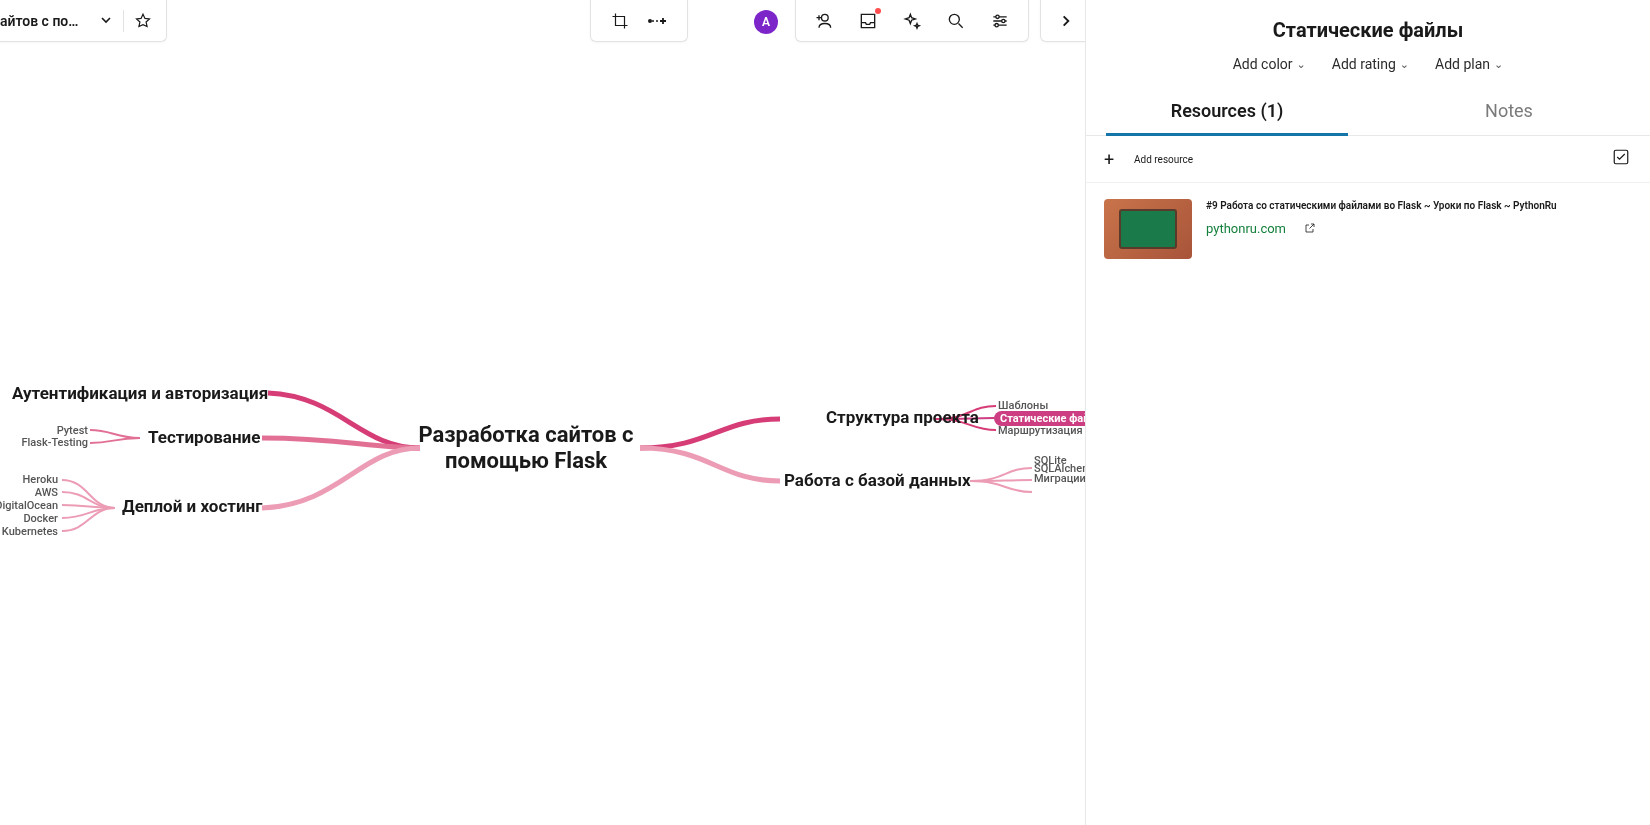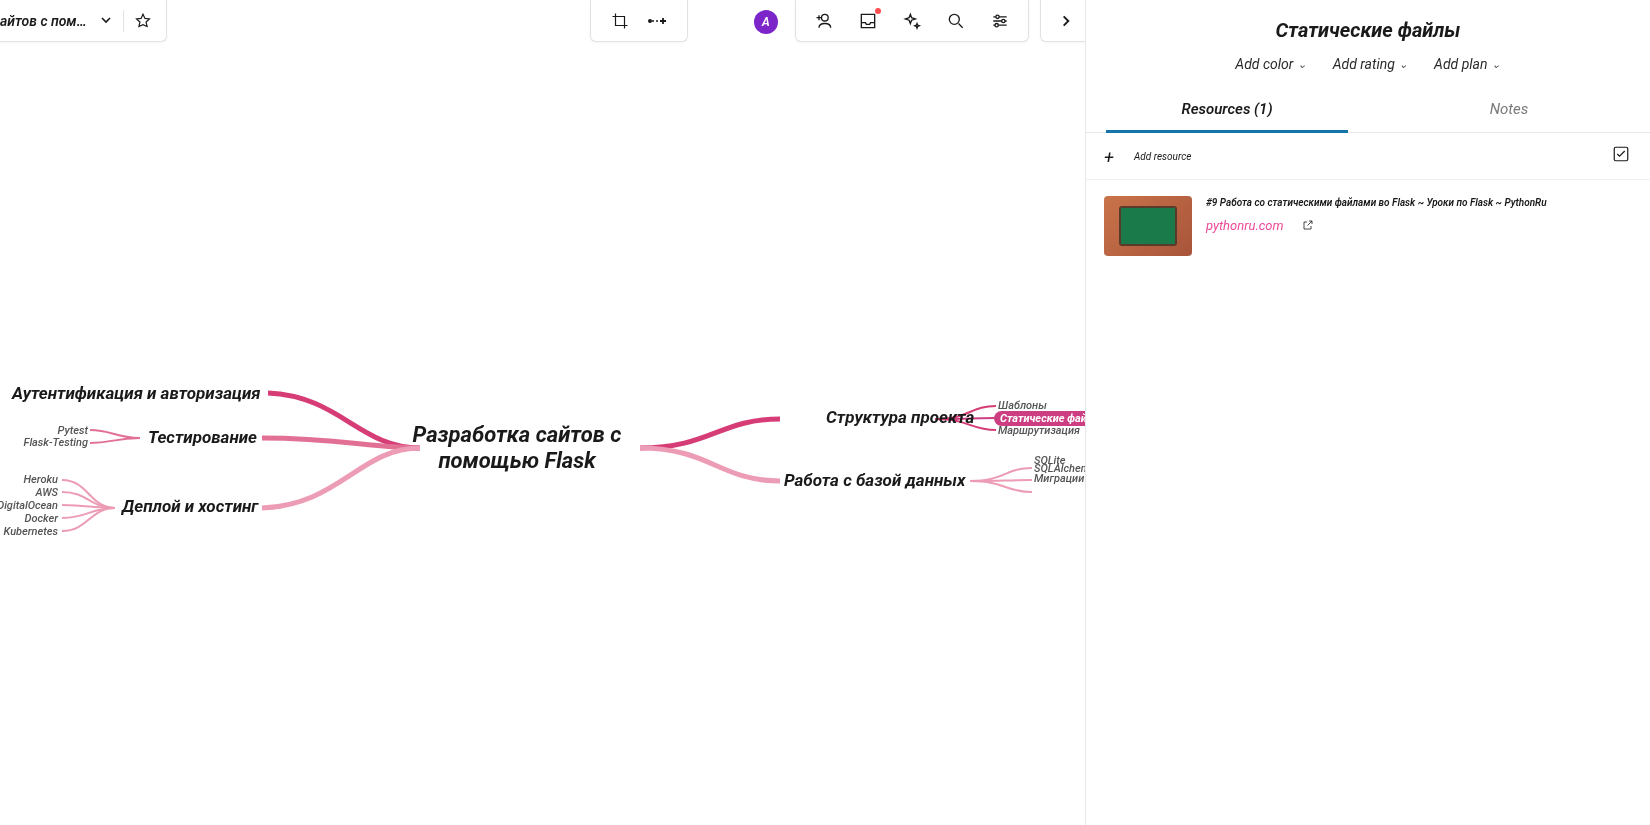--- a/index.html
+++ b/index.html
@@ -1,17 +1,17 @@
 <!DOCTYPE html>
 <html><head>
 <meta charset="utf-8">
 <style>
   * { box-sizing: border-box; margin: 0; padding: 0; }
   html, body { width: 1650px; height: 825px; font-family: -apple-system, BlinkMacSystemFont, "Segoe UI", Roboto, sans-serif; background: #fff; overflow: hidden; color: #1a1a1a; }
-  .app { position: relative; width: 100%; height: 100%; font-style: italic; }
+  .app { position: relative; width: 100%; height: 100%; }
 
   
   .titlebar {
     position: absolute; top: 0; left: 0;
     display: flex; align-items: center; height: 42px;
     background: #fff; border: 1px solid #e2e2e2; border-top: none; border-left: none;
     border-bottom-right-radius: 6px; padding: 0 10px 0 0;
     box-shadow: 0 1px 3px rgba(0,0,0,0.04);
   }
   .titlebar .title {
@@ -60,41 +60,41 @@
   .sidebar {
     position:absolute; top:0; right:0; width:565px; height:100%;
     background:#fff; border-left:1px solid #e8e8e8; display:flex; flex-direction:column;
   }
   .sidebar-title { font-size:20px; font-weight:700; text-align:center; padding:18px 20px 14px; }
   .sidebar-meta { display:flex; justify-content:center; gap:26px; padding-bottom:14px; }
   .sidebar-meta .meta-item { display:flex; align-items:center; gap:4px; font-size:14px; color:#2b2b2b; cursor:pointer; }
   .sidebar-meta .chev-sm { font-size:11px; color:#555; }
 
   .tabs { display:flex; border-bottom:1px solid #e8e8e8; }
-  .tab { flex:1; text-align:center; font-size:15px; padding:14px 0; color:#7a7a7a; cursor:pointer; position:relative; }
+  .tab { flex:1; text-align:center; font-size:18px; padding:14px 0; color:#7a7a7a; cursor:pointer; position:relative; }
   .tab.active { color:#1a1a1a; font-weight:600; }
   .tab.active::after { content:""; position:absolute; left:20px; right:20px; bottom:-1px; height:3px; background:#1675a8; }
 
   .add-row { display:flex; align-items:center; padding:12px 18px; border-bottom:1px solid #f0f0f0; }
   .add-row .plus { width:20px; font-size:18px; }
   .add-row .label { font-size:10px; margin-left:10px; flex:1; }
   .add-row .check { width:20px; }
 
   .resource { display:flex; padding:16px 18px; gap:14px; }
   .resource .thumb {
     width:88px; height:60px; border-radius:4px; flex-shrink:0;
     background:linear-gradient(135deg,#c9744a 0%,#a8543a 100%);
     display:flex; align-items:center; justify-content:center;
   }
   .resource .thumb-inner {
     width:58px; height:40px; background:#1a7a4a; border:2px solid #5a3a2a; border-radius:3px;
   }
   .resource .body { flex:1; min-width:0; }
   .resource .res-title { font-size:10px; font-weight:600; line-height:1.35; margin-bottom:8px; }
-  .resource .res-src { font-size:13px; color:#ec4899; display:flex; align-items:center; gap:18px; }
+  .resource .res-src { font-size:13px; color:#15803d; display:flex; align-items:center; gap:18px; }
 
   
   .canvas { position:absolute; inset:0; }
   .node { position:absolute; font-weight:700; color:#1a1a1a; white-space:nowrap; }
   .node.center { font-size:22px; text-align:center; line-height:1.2; width:240px; white-space:normal; }
   .node.branch { font-size:17px; }
   .node.leaf { font-size:11px; font-weight:500; color:#555; text-align:right; }
   .node.leaf-r { font-size:11px; font-weight:500; color:#555; text-align:left; }
   .node.highlight { background:#cc3d82; color:#fff; padding:1px 6px; border-radius:9px; font-size:11px; }
   svg.links { position:absolute; left:0; top:0; pointer-events:none; }
@@ -202,21 +202,21 @@
 
       <path d="M935 419 C970 419 970 406 996 406" stroke="#d63d76" stroke-width="2" fill="none"></path>
       <path d="M935 419 C970 419 970 418 994 418" stroke="#cc3d82" stroke-width="2" fill="none"></path>
       <path d="M935 419 C970 419 970 430 996 430" stroke="#d63d76" stroke-width="2" fill="none"></path>
 
       <path d="M970 481 C1005 481 1005 468 1032 468" stroke="#ec9cb4" stroke-width="2" fill="none"></path>
       <path d="M970 481 C1005 481 1005 480 1032 480" stroke="#ec9cb4" stroke-width="2" fill="none"></path>
       <path d="M970 481 C1005 481 1005 492 1032 492" stroke="#ec9cb4" stroke-width="2" fill="none"></path>
     </svg>
 
-    <div class="node center" style="left:397px; top:422px;">Разработка сайтов с помощью Flask</div>
+    <div class="node center" style="left:406px; top:422px;">Разработка сайтов с помощью Flask</div>
 
     <div class="node branch" style="left:12px; top:383px;">Аутентификация и авторизация</div>
     <div class="node branch" style="left:148px; top:427px;">Тестирование</div>
     <div class="node branch" style="left:122px; top:496px;">Деплой и хостинг</div>
 
     <div class="node leaf" style="left:10px; top:424px; width:78px;">Pytest</div>
     <div class="node leaf" style="left:10px; top:436px; width:78px;">Flask-Testing</div>
 
     <div class="node leaf" style="left:-10px; top:473px; width:68px;">Heroku</div>
     <div class="node leaf" style="left:-10px; top:486px; width:68px;">AWS</div>

